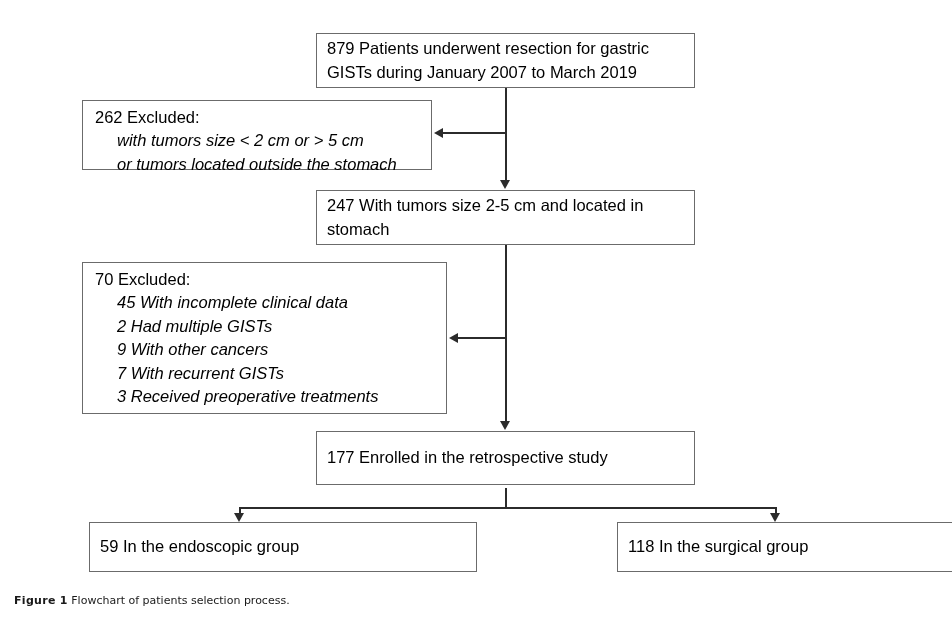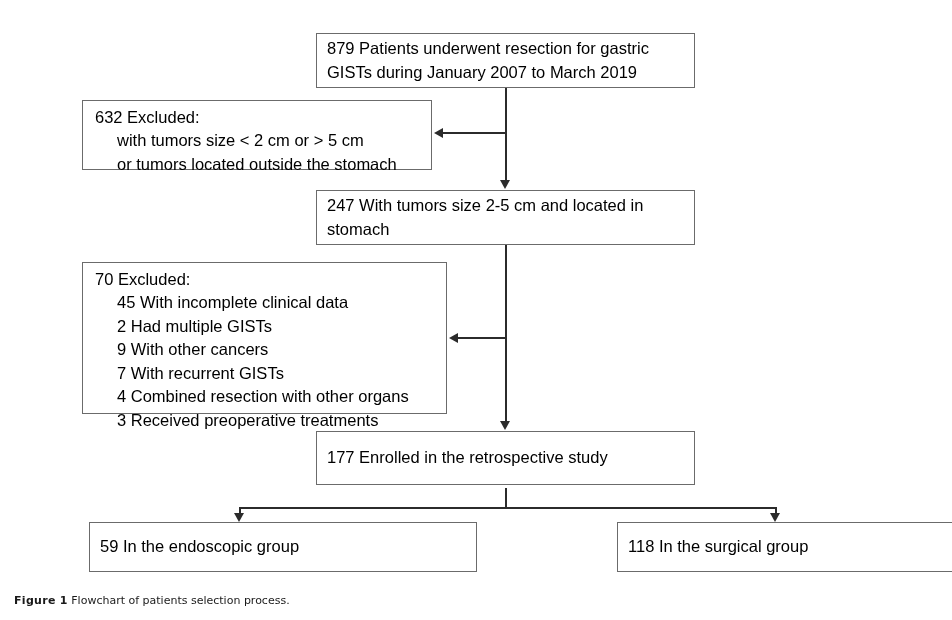--- a/index.html
+++ b/index.html
@@ -37,21 +37,21 @@
     text-align: center;
     padding: 0 10px;
   }
   .box.listbox {
     align-items: flex-start;
     text-align: left;
     padding: 5px 8px 5px 12px;
     justify-content: flex-start;
   }
   .box .ln { display: block; white-space: nowrap; }
-  .box.listbox .ln.indent { padding-left: 22px; }
+  .box.listbox .ln.indent { padding-left: 22px; font-style: italic; }
 
   
   .vline {
     position: absolute;
     width: 1.5px;
     background: #2b2b2b;
   }
   .hline {
     position: absolute;
     height: 1.5px;
@@ -100,21 +100,21 @@
     <span class="ln">GISTs during January 2007 to March 2019</span>
   </div>
 
   <div class="vline" style="left:505px; top:88px; height:92px;"></div>
   <div class="arrow-down" style="left:500px; top:180px;"></div>
 
   <div class="hline" style="left:443px; top:132px; width:63px;"></div>
   <div class="arrow-left" style="left:434px; top:127.5px;"></div>
 
   <div class="box listbox" style="left:82px; top:100px; width:350px; height:70px;">
-    <span class="ln">632 Excluded:</span>
+    <span class="ln">262 Excluded:</span>
     <span class="ln indent">with tumors size &lt; 2 cm or &gt; 5 cm</span>
     <span class="ln indent">or tumors located outside the stomach</span>
   </div>
 
   <div class="box center" style="left:316px; top:190px; width:379px; height:55px;">
     <span class="ln">247 With tumors size 2-5 cm and located in</span>
     <span class="ln">stomach</span>
   </div>
 
   <div class="vline" style="left:505px; top:245px; height:176px;"></div>
@@ -122,21 +122,20 @@
 
   <div class="hline" style="left:458px; top:337px; width:48px;"></div>
   <div class="arrow-left" style="left:449px; top:332.5px;"></div>
 
   <div class="box listbox" style="left:82px; top:262px; width:365px; height:152px;">
     <span class="ln">70 Excluded:</span>
     <span class="ln indent">45 With incomplete clinical data</span>
     <span class="ln indent">2 Had multiple GISTs</span>
     <span class="ln indent">9 With other cancers</span>
     <span class="ln indent">7 With recurrent GISTs</span>
-    <span class="ln indent">4 Combined resection with other organs</span>
     <span class="ln indent">3 Received preoperative treatments</span>
   </div>
 
   <div class="box center" style="left:316px; top:431px; width:379px; height:54px;">
     <span class="ln">177 Enrolled in the retrospective study</span>
   </div>
 
   <div class="vline" style="left:505px; top:488px; height:20px;"></div>
   <div class="hline" style="left:239px; top:507px; width:537px;"></div>
 

